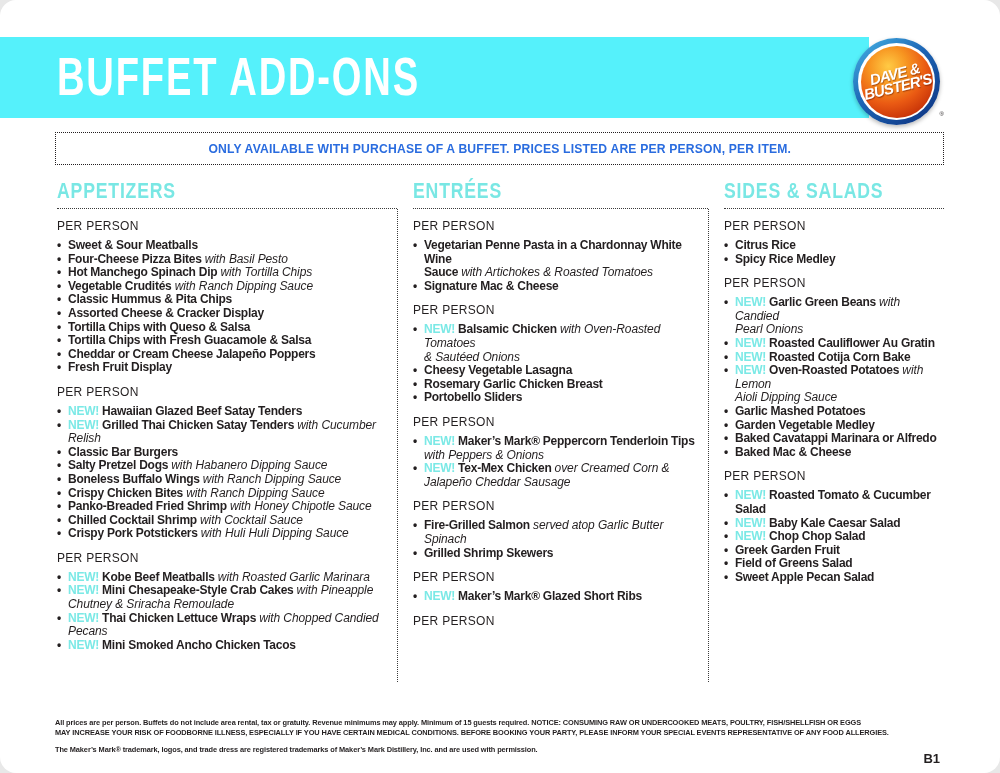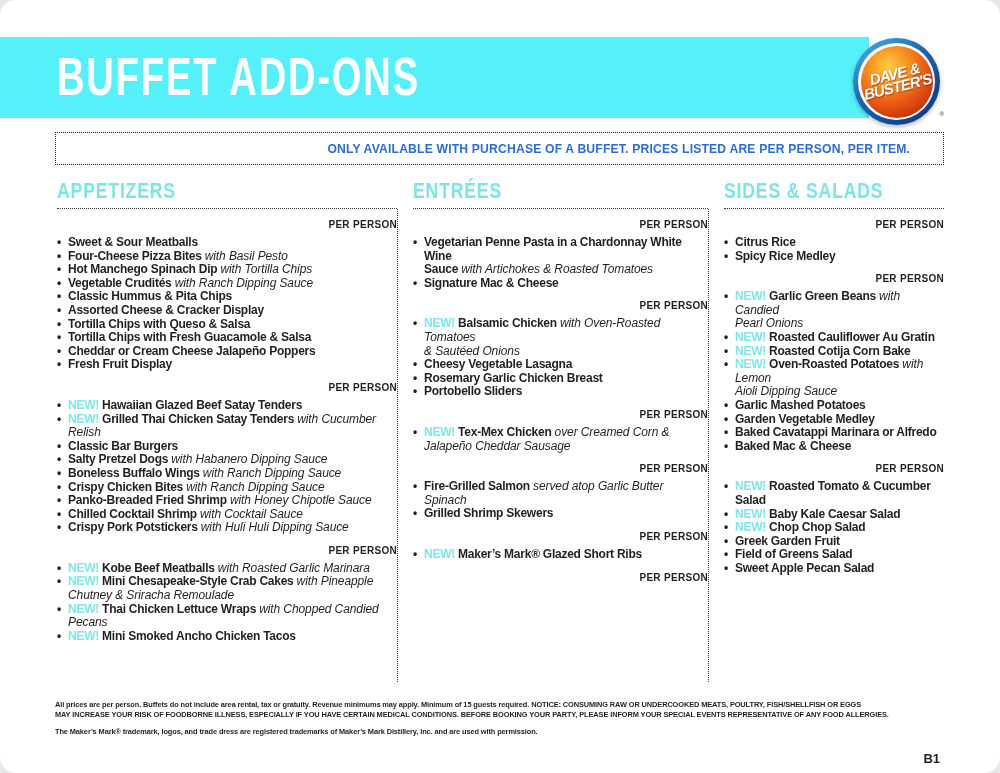--- a/index.html
+++ b/index.html
@@ -36,21 +36,21 @@
     transform:rotate(-14deg) translateY(-1px); text-align:center; color:#ffffff;
     font-style:italic; font-weight:700; font-size:15px; line-height:12.5px;
     letter-spacing:-0.8px; text-shadow:0.5px 1.2px 1px rgba(110,25,0,.55);
     white-space:nowrap;
   }
   .logo-text span { display:block; }
   .logo-reg { position:absolute; right:-4px; bottom:8px; font-size:6px; color:#231F20; }
   
   .notice {
     position:absolute; top:132px; left:55px; width:889px; height:33px;
-    border:1px dotted #231F20; display:flex; align-items:center; justify-content:flex-end;
+    border:1px dotted #231F20; display:flex; align-items:center; justify-content:center;
   }
   .notice-text {
     display:inline-block; transform:scaleX(0.9); transform-origin:center;
     font-size:13.5px; font-weight:700; letter-spacing:0.2px;
     color:var(--notice-blue,#2A6CDF); white-space:nowrap;
   }
   
   .content {
     position:absolute; top:179px; left:57px; width:887px;
     display:grid; grid-template-columns:340px 311px auto;
@@ -60,32 +60,32 @@
   .menu-col.c3 { padding-left:16px; }
   .vsep { position:absolute; top:209px; height:473px; border-left:1px dotted #3a3a3a; }
   .vsep.v1 { left:397px; }
   .vsep.v2 { left:708px; }
   .col-title { height:30px; border-bottom:1px dotted #3a3a3a; }
   .col-title span {
     display:inline-block; transform:scaleX(0.82); transform-origin:left center;
     font-size:21.5px; font-weight:700; letter-spacing:1px;
     color:var(--heading-cyan,#79E7E4); white-space:nowrap;
   }
-  .sec-label { margin:10px 0 6px; font-size:10px; font-weight:700; letter-spacing:0.3px;text-align:right; }
+  .sec-label { margin:10px 0 6px; font-size:12px; font-weight:400; letter-spacing:0.3px; }
   ul.items { list-style:none; }
   li.mi {
     position:relative; padding-left:11px; font-size:12px; font-weight:700;
     letter-spacing:-0.25px; line-height:13.6px;
   }
   li.mi::before { content:"\2022"; position:absolute; left:0; top:0; }
   li.mi .nm { white-space:pre-line; }
   li.mi .new { color:var(--new-cyan,#7BE9E6); }
   li.mi em.desc { font-style:italic; font-weight:400; letter-spacing:-0.1px; white-space:pre-line; }
   
-  .footer { position:absolute; top:700px; left:55px; width:892px; }
+  .footer { position:absolute; top:718px; left:55px; width:892px; }
   .footer p {
     font-size:7.4px; font-weight:700; letter-spacing:-0.1px; line-height:10px;
     margin-bottom:7px; white-space:pre-line;
   }
   .page-code { position:absolute; top:751px; right:60px; font-size:13px; font-weight:700; }
 </style>
 </head>
 <body>
 
 <div class="page" style="--banner-cyan: #55F1FB; --heading-cyan: #79E7E4; --new-cyan: #7BE9E6; --notice-blue: #2A6CDF; --ink: #231F20;">
@@ -158,20 +158,22 @@
         <div class="sec-label">PER PERSON</div>
         <ul class="items">
           <li class="mi"><span class="new">NEW!</span> <span class="nm">Balsamic Chicken</span> <em class="desc">with Oven-Roasted Tomatoes
 &amp; Sautéed Onions</em></li>
           <li class="mi"><span class="nm">Cheesy Vegetable Lasagna</span></li>
           <li class="mi"><span class="nm">Rosemary Garlic Chicken Breast</span></li>
           <li class="mi"><span class="nm">Portobello Sliders</span></li>
         </ul>
         <div class="sec-label">PER PERSON</div>
         <ul class="items">
+          <li class="mi"><span class="new">NEW!</span> <span class="nm">Maker’s Mark® Peppercorn Tenderloin Tips</span> <em class="desc">
+with Peppers &amp; Onions</em></li>
           <li class="mi"><span class="new">NEW!</span> <span class="nm">Tex-Mex Chicken</span> <em class="desc">over Creamed Corn &amp;
 Jalapeño Cheddar Sausage</em></li>
         </ul>
         <div class="sec-label">PER PERSON</div>
         <ul class="items">
           <li class="mi"><span class="nm">Fire-Grilled Salmon</span> <em class="desc">served atop Garlic Butter Spinach</em></li>
           <li class="mi"><span class="nm">Grilled Shrimp Skewers</span></li>
         </ul>
         <div class="sec-label">PER PERSON</div>
         <ul class="items">

